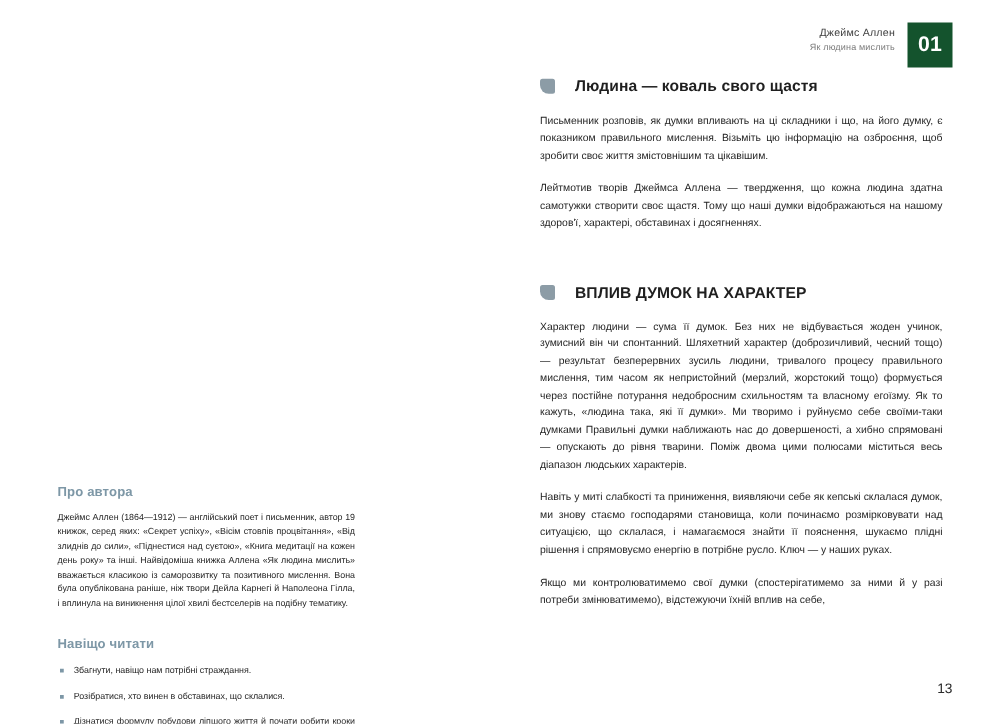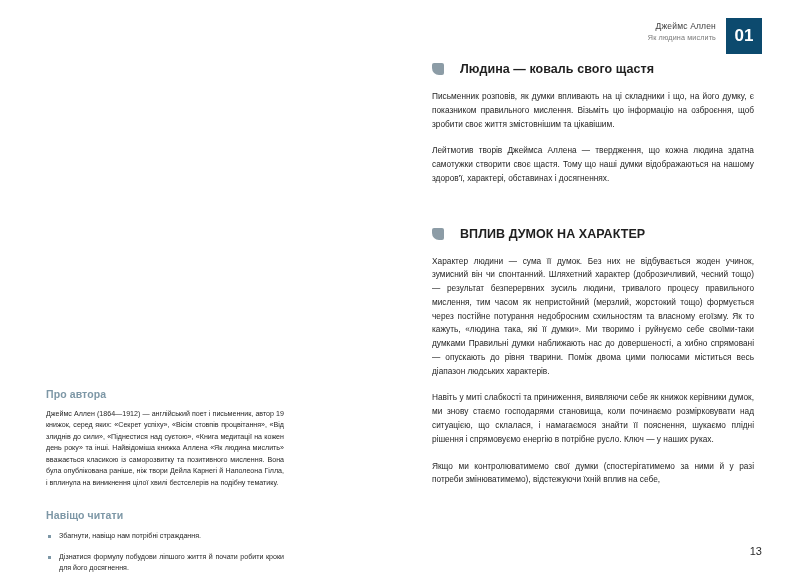--- a/index.html
+++ b/index.html
@@ -42,21 +42,21 @@
   }
   .header-title {
     font-size: 7.2px;
     color: #7a7a7a;
     letter-spacing: .02em;
     margin-top: 1px;
   }
   .chapter-num {
     width: 36px;
     height: 36px;
-    background: #0c4a6e;
+    background: #14532d;
     color: #ffffff;
     font-size: 17px;
     font-weight: 600;
     display: flex;
     align-items: center;
     justify-content: center;
     letter-spacing: .01em;
   }
 
   
@@ -171,20 +171,21 @@
     <div class="chapter-num">01</div>
   </div>
 
   <div class="left-col">
     <h2 class="left-heading">Про автора</h2>
     <p class="left-body">Джеймс Аллен (1864—1912) — англійський поет і письменник, автор 19 книжок, серед яких: «Секрет успіху», «Вісім стовпів процвітання», «Від злиднів до сили», «Піднестися над суєтою», «Книга медитації на кожен день року» та інші. Найвідоміша книжка Аллена «Як людина мислить» вважається класикою із саморозвитку та позитивного мислення. Вона була опублікована раніше, ніж твори Дейла Карнегі й Наполеона Гілла, і вплинула на виникнення цілої хвилі бестселерів на подібну тематику.</p>
 
     <h2 class="left-heading second">Навіщо читати</h2>
     <ul class="bullets">
       <li>Збагнути, навіщо нам потрібні страждання.</li>
+      <li>Розібратися, хто винен в обставинах, що склалися.</li>
       <li>Дізнатися формулу побудови ліпшого життя й почати робити кроки для його досягнення.</li>
 
     </ul>
   </div>
 
   <div class="right-col">
 
     <div class="section-head">
       <span class="head-mark"></span>
       <span class="head-text">Людина — коваль свого щастя</span>
@@ -192,19 +193,19 @@
     <p class="para">Письменник розповів, як думки впливають на ці складники і що, на його думку, є показником правильного мислення. Візьміть цю інформацію на озброєння, щоб зробити своє життя змістовнішим та цікавішим.</p>
     <p class="para">Лейтмотив творів Джеймса Аллена — твердження, що кожна людина здатна самотужки створити своє щастя. Тому що наші думки відображаються на нашому здоров'ї, характері, обставинах і досягненнях.</p>
 
     <div class="section-gap"></div>
 
     <div class="section-head second">
       <span class="head-mark"></span>
       <span class="head-text">ВПЛИВ ДУМОК НА ХАРАКТЕР</span>
     </div>
     <p class="para">Характер людини — сума її думок. Без них не відбувається жоден учинок, зумисний він чи спонтанний. Шляхетний характер (доброзичливий, чесний тощо) — результат безперервних зусиль людини, тривалого процесу правильного мислення, тим часом як непристойний (мерзлий, жорстокий тощо) формується через постійне потурання недобросним схильностям та власному егоїзму. Як то кажуть, «людина така, які її думки». Ми творимо і руйнуємо себе своїми-таки думками Правильні думки наближають нас до довершеності, а хибно спрямовані — опускають до рівня тварини. Поміж двома цими полюсами міститься весь діапазон людських характерів.</p>
-    <p class="para">Навіть у миті слабкості та приниження, виявляючи себе як книжок керівники думок, ми знову стаємо господарями становища, коли починаємо розмірковувати над ситуацією, що склалася, і намагаємося знайти її пояснення, шукаємо плідні рішення і спрямовуємо енергію в потрібне русло. Ключ — у наших руках.</p>
+    <p class="para">Навіть у миті слабкості та приниження, виявляючи себе як кепські склалася думок, ми знову стаємо господарями становища, коли починаємо розмірковувати над ситуацією, що склалася, і намагаємося знайти її пояснення, шукаємо плідні рішення і спрямовуємо енергію в потрібне русло. Ключ — у наших руках.</p>
     <p class="para">Якщо ми контролюватимемо свої думки (спостерігатимемо за ними й у разі потреби змінюватимемо), відстежуючи їхній вплив на себе,</p>
   </div>
 
   <div class="page-number">13</div>
 
 </div>
 
 </body></html>

